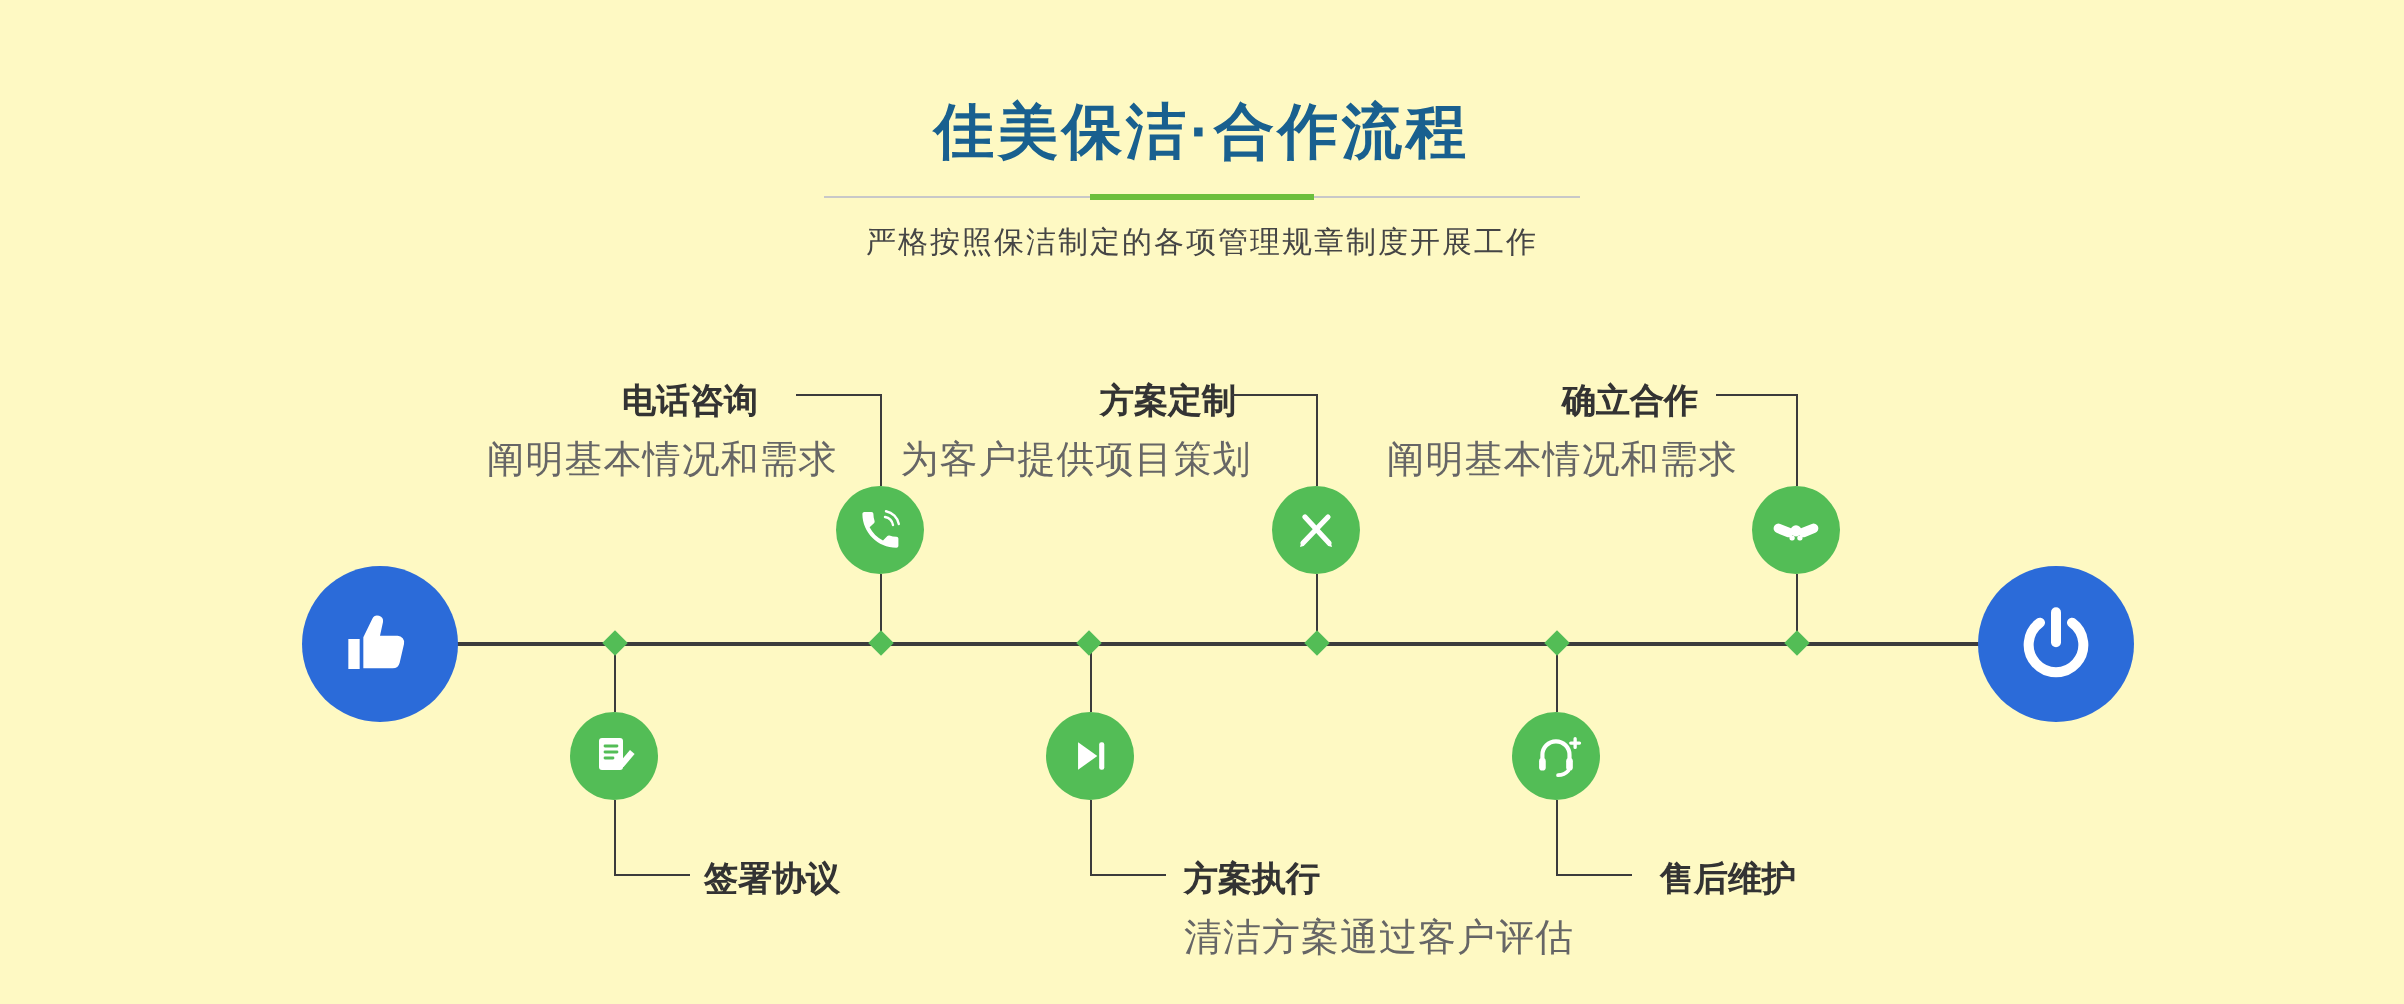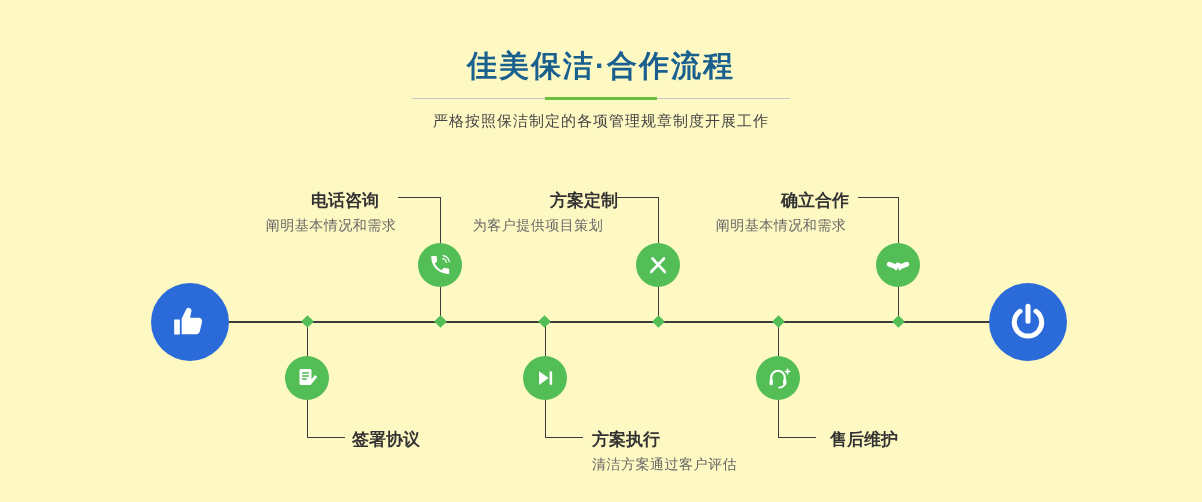--- a/index.html
+++ b/index.html
@@ -34,21 +34,21 @@
   }
   .gcircle{
     position:absolute;width:44px;height:44px;border-radius:50%;background:var(--green);
     display:flex;align-items:center;justify-content:center;
   }
   .diamond{position:absolute;width:9px;height:9px;background:var(--green);transform:rotate(45deg);}
   .step-title{
     position:absolute;font-size:17px;font-weight:700;color:#333;white-space:nowrap;
   }
   .step-desc{
-    position:absolute;font-size:14px;color:#666;white-space:nowrap;letter-spacing:0.5px;
+    position:absolute;font-size:19px;color:#666;white-space:nowrap;letter-spacing:0.5px;
   }
   .centered{transform:translateX(-50%);}
   .icon{display:flex;align-items:center;justify-content:center;}
 </style>
 </head>
 <body>
 
 <div class="page">
 
   <div class="page-title">佳美保洁·合作流程</div>

